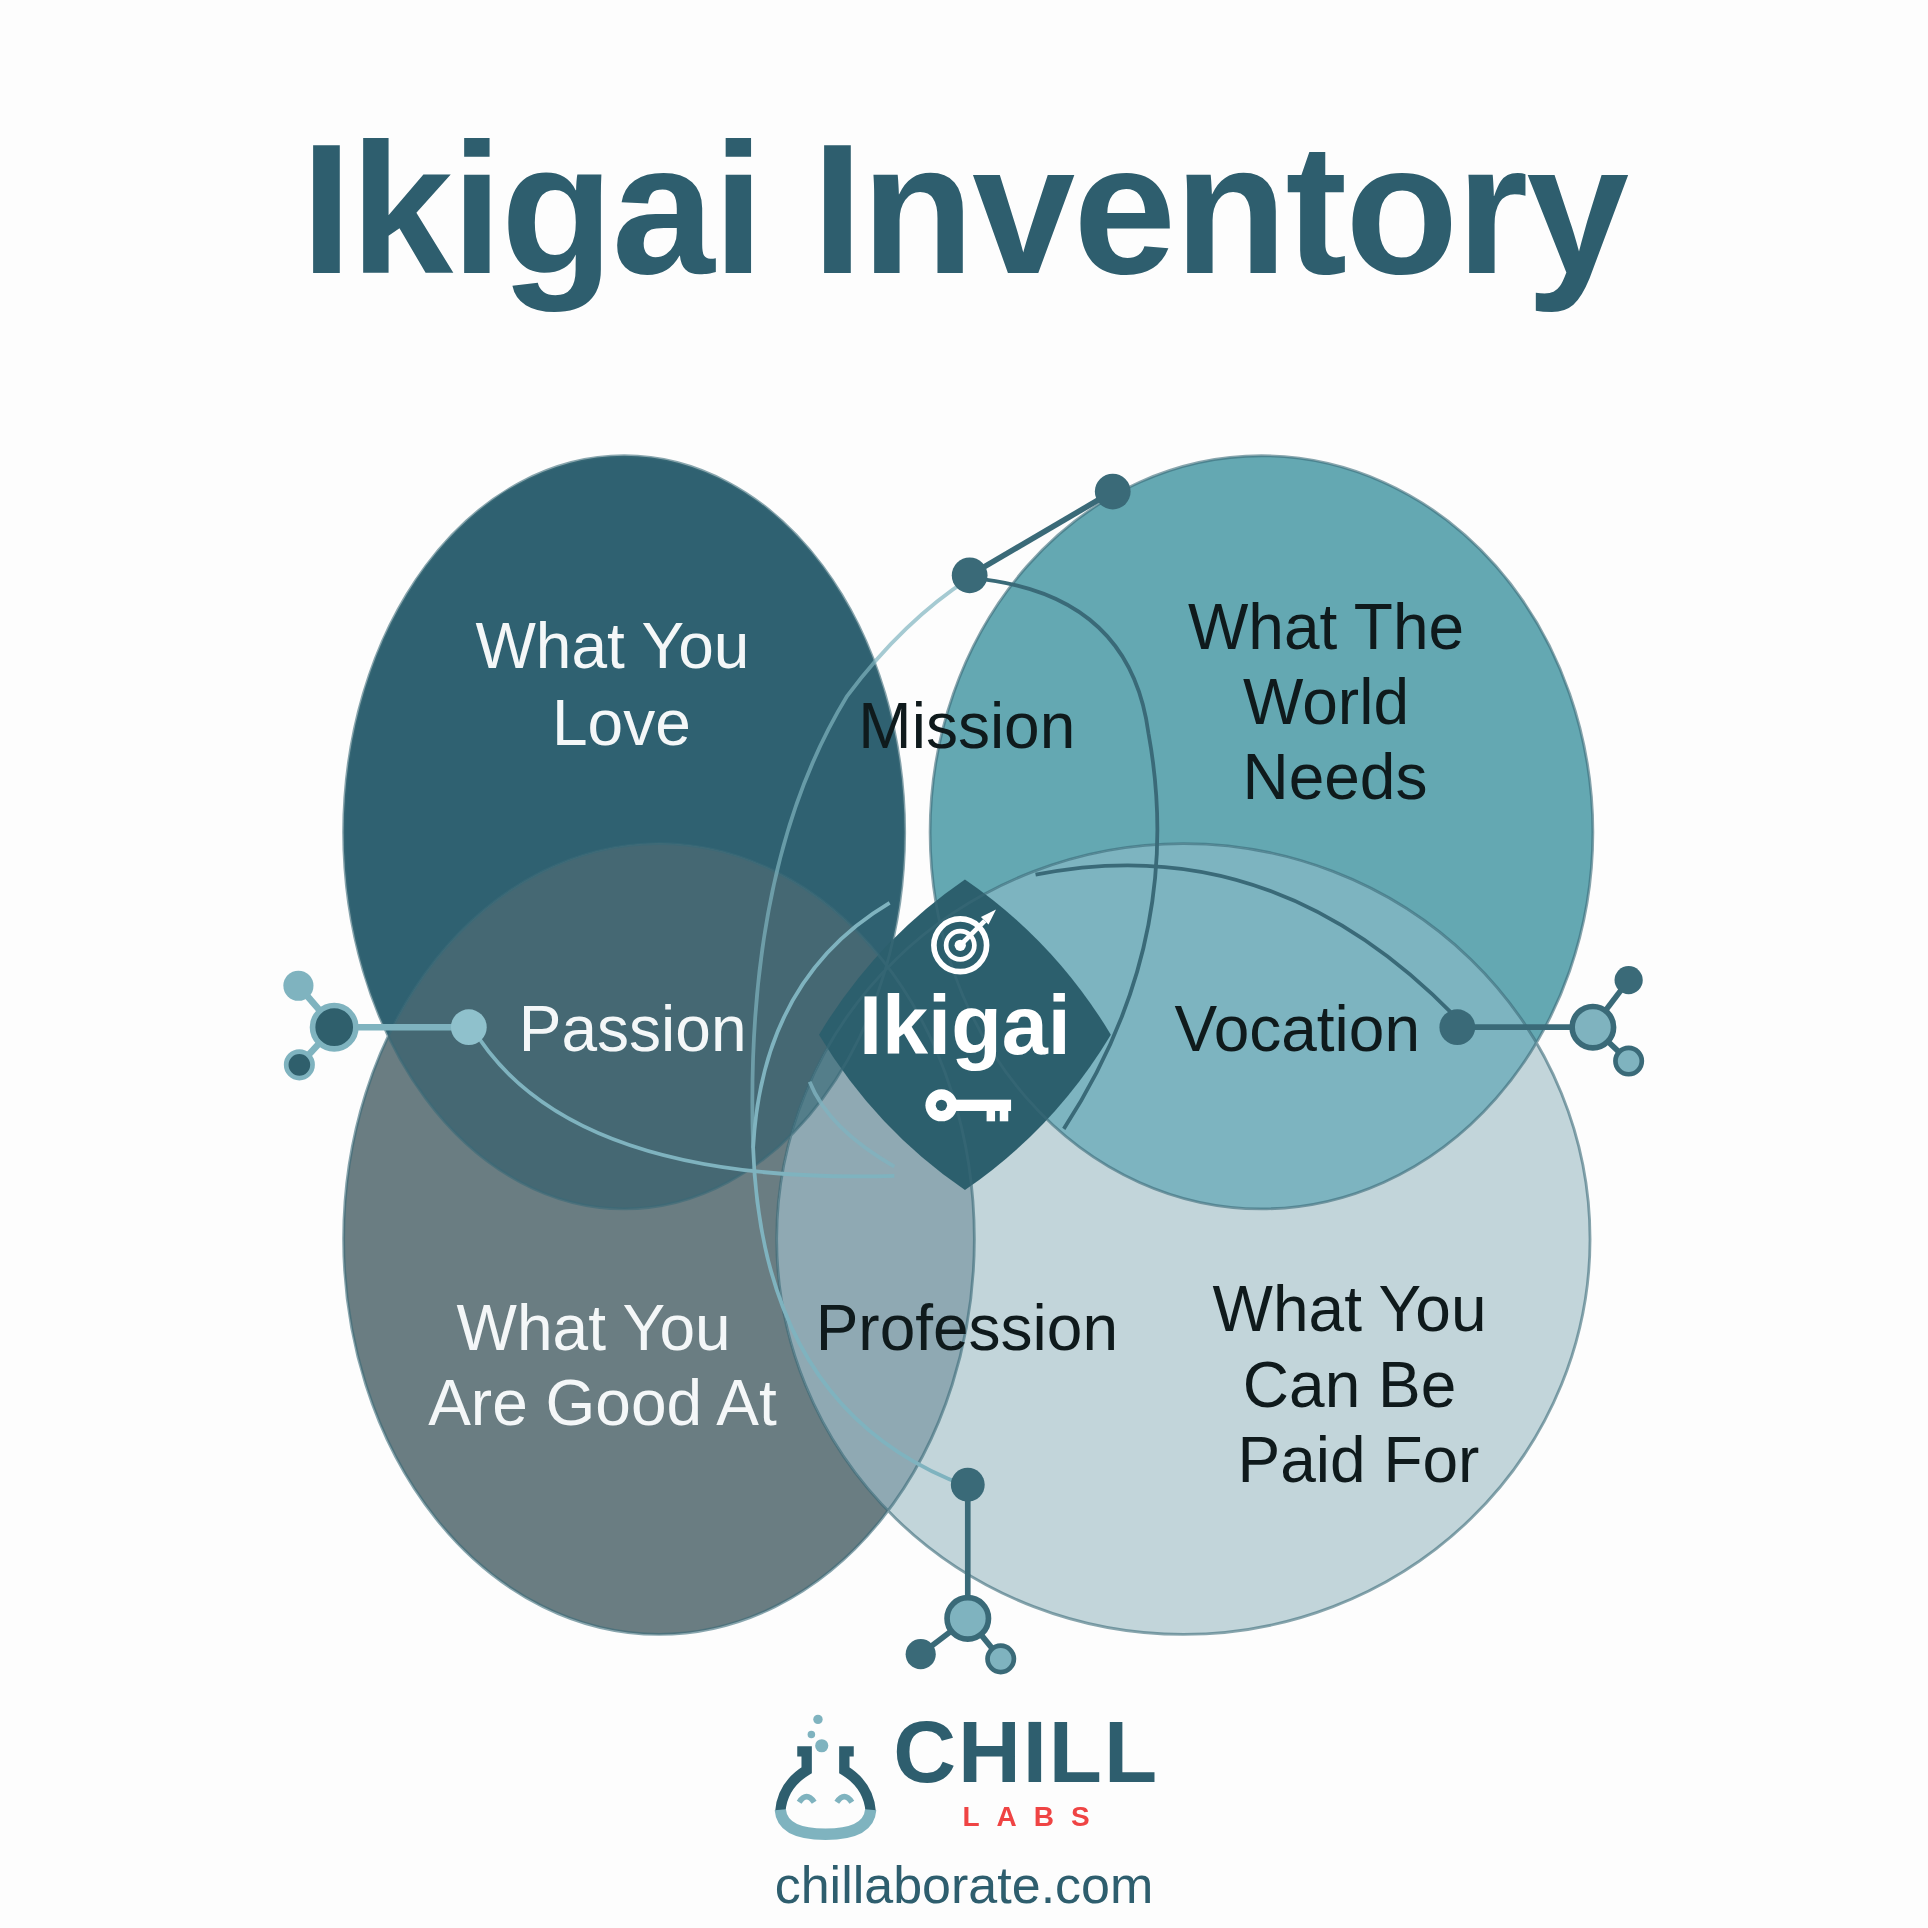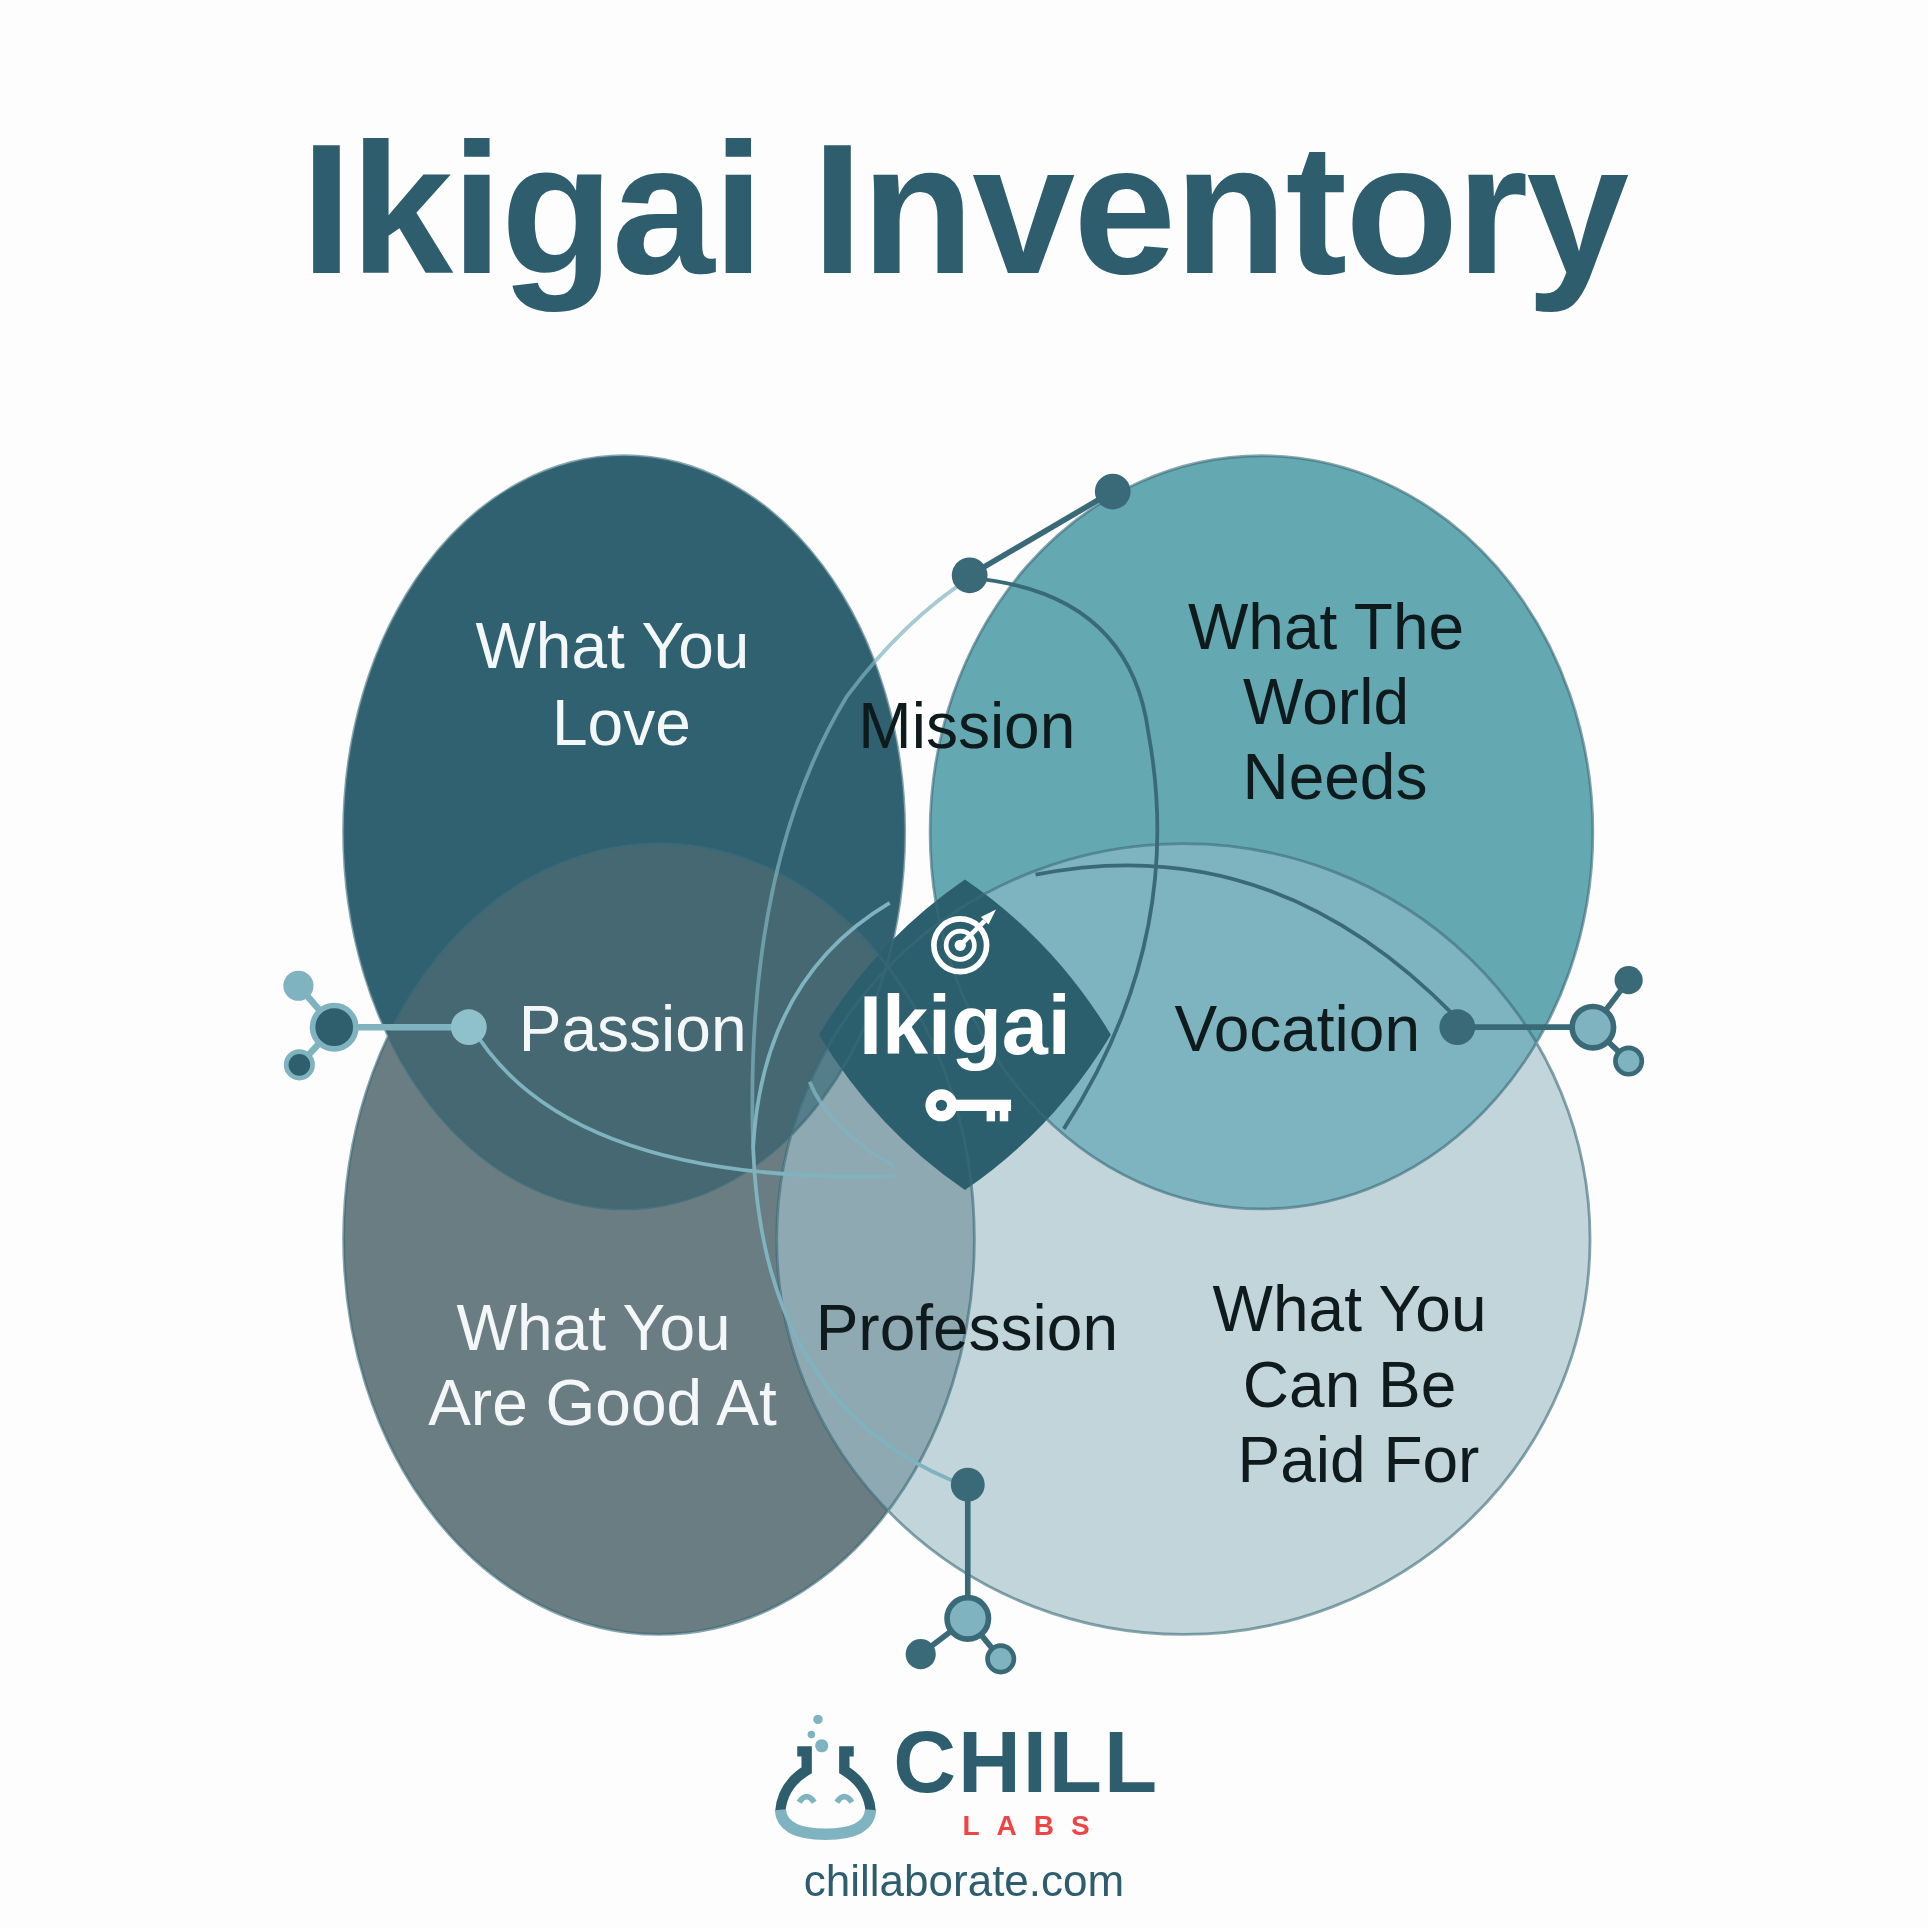--- a/index.html
+++ b/index.html
@@ -38,21 +38,21 @@
   }
   .lbl.light { fill: #f4f7f8; }
   .lbl.dark  { fill: #0f1a1c; }
   .lbl.center { fill: #ffffff; font-weight: 700; font-size: 88px; }
   .brand {
     position: absolute;
     left: 0; top: 1690px; width: 1928px;
     display: flex; justify-content: center; align-items: center;
   }
   .brand-inner {
-    display: flex; align-items: flex-end; gap: 7.5px;
+    display: flex; align-items: flex-start; gap: 7.5px;
   }
   .brand-words {
     display: flex; flex-direction: column; align-items: center;
     margin-left: 3.8px;
   }
   .brand-name {
     font-family: "Liberation Sans", sans-serif;
     font-weight: 700;
     font-size: 87px;
     letter-spacing: 1.9px;
@@ -67,21 +67,21 @@
     color: #ef4444;
     margin-top: 7.5px;
     padding-left: 17px;
     line-height: 1;
   }
   .url {
     position: absolute;
     left: 0; top: 1841px; width: 1928px;
     text-align: center;
     font-family: "Liberation Sans", sans-serif;
-    font-size: 44px;
+    font-size: 52px;
     color: #2e5e6e;
     line-height: 1;
   }
 </style>
 </head>
 <body>
 
 <div class="page">
 
   <h1 class="title">Ikigai Inventory</h1>

